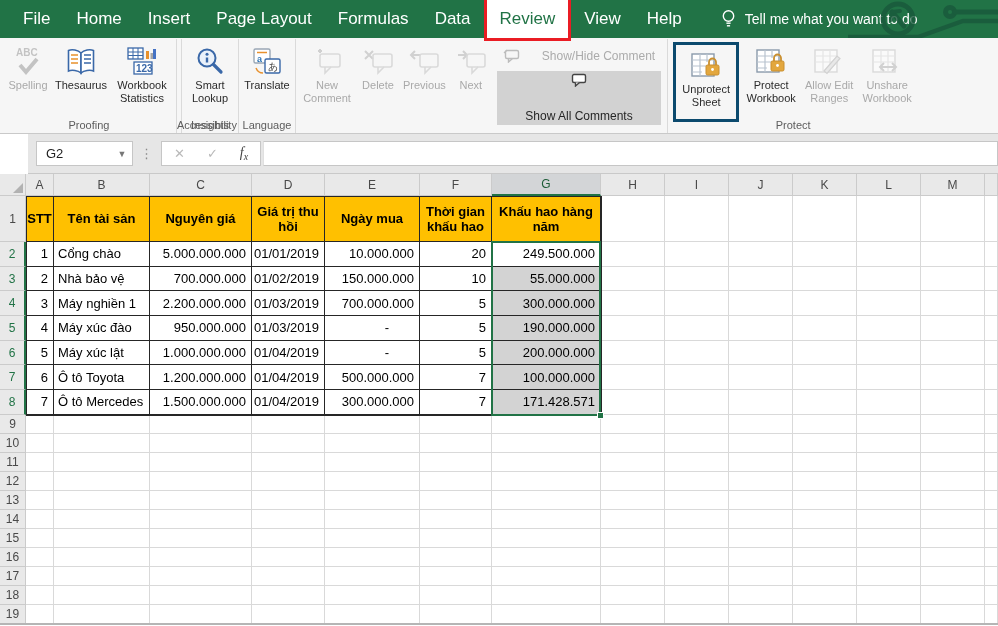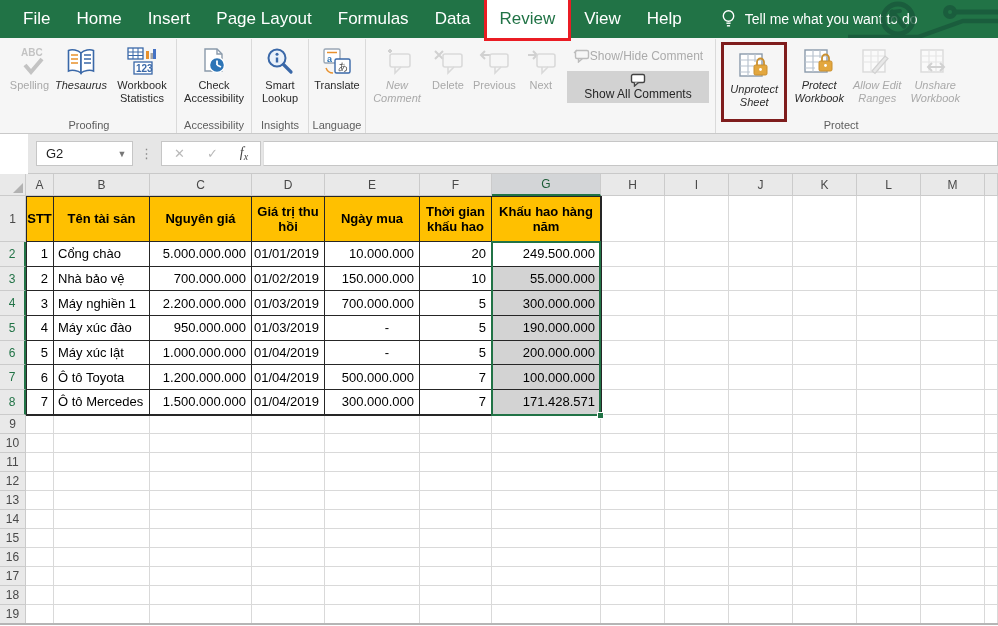--- a/index.html
+++ b/index.html
@@ -15,26 +15,26 @@
   .watermark { position:absolute; right:0; top:0; height:38px; width:150px; opacity:.8; pointer-events:none; }
 
   
   .ribbon { height:96px; background:#f6f6f6; border-bottom:1px solid #c9c9c9; display:flex; align-items:stretch; padding:1px 2px 0 2px; }
   .rgroup { position:relative; display:flex; align-items:flex-start; padding:2px 2px 17px 2px; border-right:1px solid #dadada; }
   .gname { position:absolute; bottom:2px; left:0; right:0; text-align:center; font-size:11px; color:#5d5d5d; white-space:nowrap; }
   .rbtn { display:flex; flex-direction:column; align-items:center; justify-content:flex-start; padding:3px 3px 0 3px; min-width:44px; font-size:11px; line-height:13px; text-align:center; color:#2b2b2b; cursor:default; }
   .rbtn .ricon { height:35px; display:flex; align-items:center; justify-content:center; }
   .rbtn.dis { color:#a9a9a9; }
   .rbtn.dis svg { opacity:.55; filter:grayscale(1); }
-  .w52{width:52px;} .w58{width:58px;font-style:italic;} .w64{width:64px;} .w70{width:70px;} .w48{width:48px;align-items:flex-end;}
+  .w52{width:52px;} .w58{width:58px;} .w64{width:64px;} .w70{width:70px;} .w48{width:48px;}
   .rstack { display:flex; flex-direction:column; justify-content:center; gap:6px; padding:0 4px; margin-top:6px; }
-  .sbtn { display:flex; gap:0; align-items:center; padding:2px 6px; font-size:12px; color:#262626; white-space:nowrap; }
+  .sbtn { display:flex; gap:22px; align-items:center; padding:2px 6px; font-size:12px; color:#262626; white-space:nowrap; }
   .sbtn.dis { color:#ababab; }
   .sbtn.on { background:#d2d2d2;flex-direction:column; }
-  .red-frame { border:3px solid #7f1d1d; margin:1px 3px 0 3px; padding:0 1px; height:80px; display:flex; align-items:flex-start; z-index:2; }
+  .red-frame { border:3px solid #0c4a6e; margin:1px 3px 0 3px; padding:0 1px; height:80px; display:flex; align-items:flex-start; z-index:2; }
 
   
   .fbar { height:40px; background:#e6e6e6; border-bottom:1px solid #c9c9c9; display:flex; align-items:center; padding-left:8px;margin-left:28px; }
   .namebox { width:97px; height:25px; background:#fff; border:1px solid #c6c6c6; display:flex; align-items:center; font-size:13px; color:#1e1e1e; padding-left:9px; position:relative; }
   .namebox .caret { position:absolute; right:0; top:0; width:20px; height:100%; display:flex; align-items:center; justify-content:center; color:#777; font-size:9px; }
   .dots { color:#8a8a8a; padding:0 7px; font-size:13px; letter-spacing:1px; }
   .fbtns { height:25px; background:#fff; border:1px solid #c6c6c6; display:flex; align-items:center; padding:0 12px; gap:22px; }
   .fbx { color:#b9b9b9; font-size:13px; } 
   .fxg { color:#444; font-size:14px; font-style:italic; font-family:"Liberation Serif", serif; }
   .fxg .sub { font-size:10px; vertical-align:-3px; }
@@ -129,32 +129,20 @@
             <rect x="8" y="16" width="18" height="12" fill="#fff" stroke="#3a68a8" stroke-width="1.3"></rect>
             <text x="10" y="25.5" font-size="10" font-weight="bold" fill="#3a68a8" font-family="Liberation Sans,sans-serif">123</text>
           </svg>
         </span>
         <span>Workbook Statistics</span>
       </div>
       <div class="gname">Proofing</div>
     </div>
 
     <div class="rgroup">
-      <div class="rbtn w70">
-        <span class="ricon">
-          <svg width="32" height="32" viewBox="0 0 32 32">
-            <path d="M7,3 h12 l5,5 v17 h-17 z" fill="#fff" stroke="#8a9aab" stroke-width="1.4"></path>
-            <path d="M19,3 v5 h5" fill="none" stroke="#8a9aab" stroke-width="1.4"></path>
-            <circle cx="19" cy="19" r="7.5" fill="#2e75b6" stroke="#fff" stroke-width="1.4"></circle>
-            <line x1="19" y1="19" x2="19" y2="14.5" stroke="#fff" stroke-width="1.8"></line>
-            <line x1="19" y1="19" x2="23" y2="21" stroke="#fff" stroke-width="1.8"></line>
-          </svg>
-        </span>
-        <span>Check Accessibility</span>
-      </div>
       <div class="gname">Accessibility</div>
     </div>
 
     <div class="rgroup">
       <div class="rbtn w52">
         <span class="ricon">
           <svg width="32" height="32" viewBox="0 0 32 32">
             <circle cx="13" cy="12" r="8.5" fill="#eaf1fa" stroke="#3a68a8" stroke-width="2"></circle>
             <line x1="19.5" y1="18.5" x2="27" y2="26" stroke="#3a68a8" stroke-width="3.2" stroke-linecap="round"></line>
             <circle cx="13" cy="8.3" r="1.5" fill="#3a68a8"></circle>

